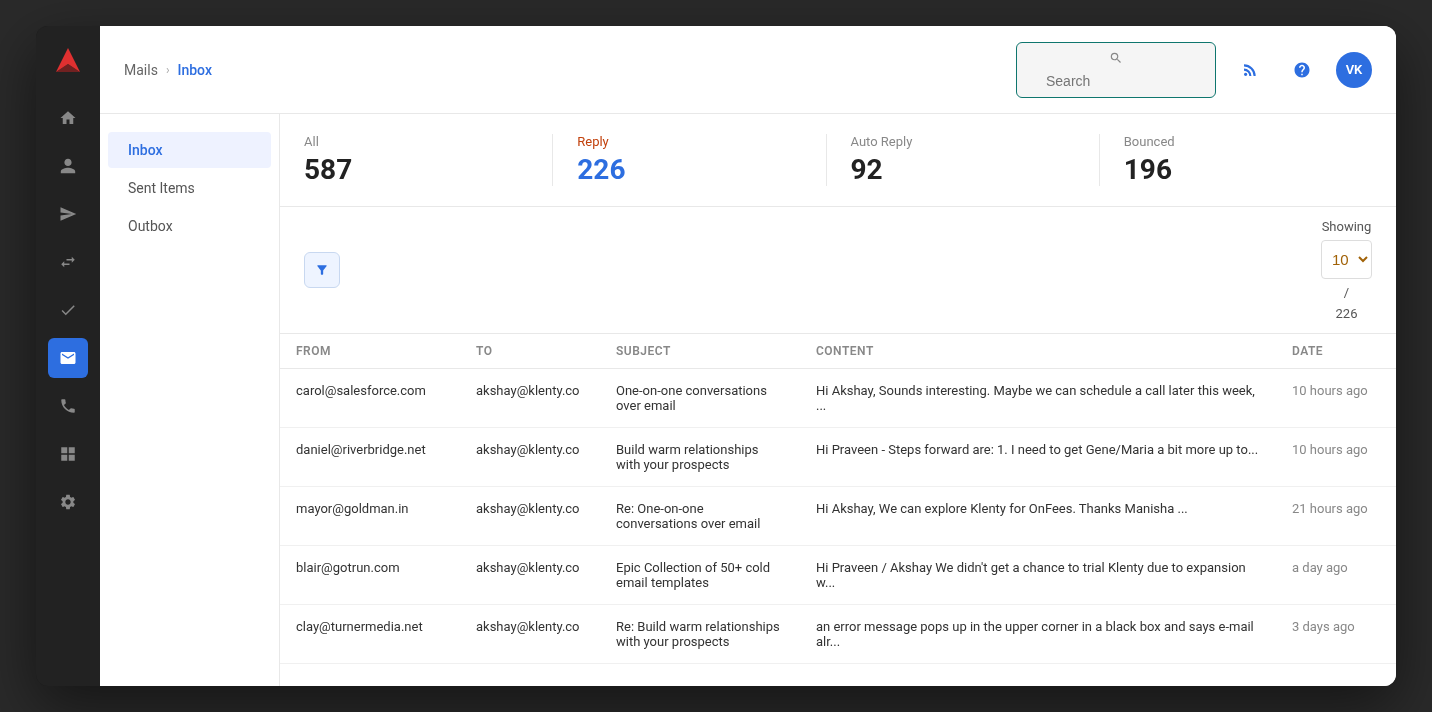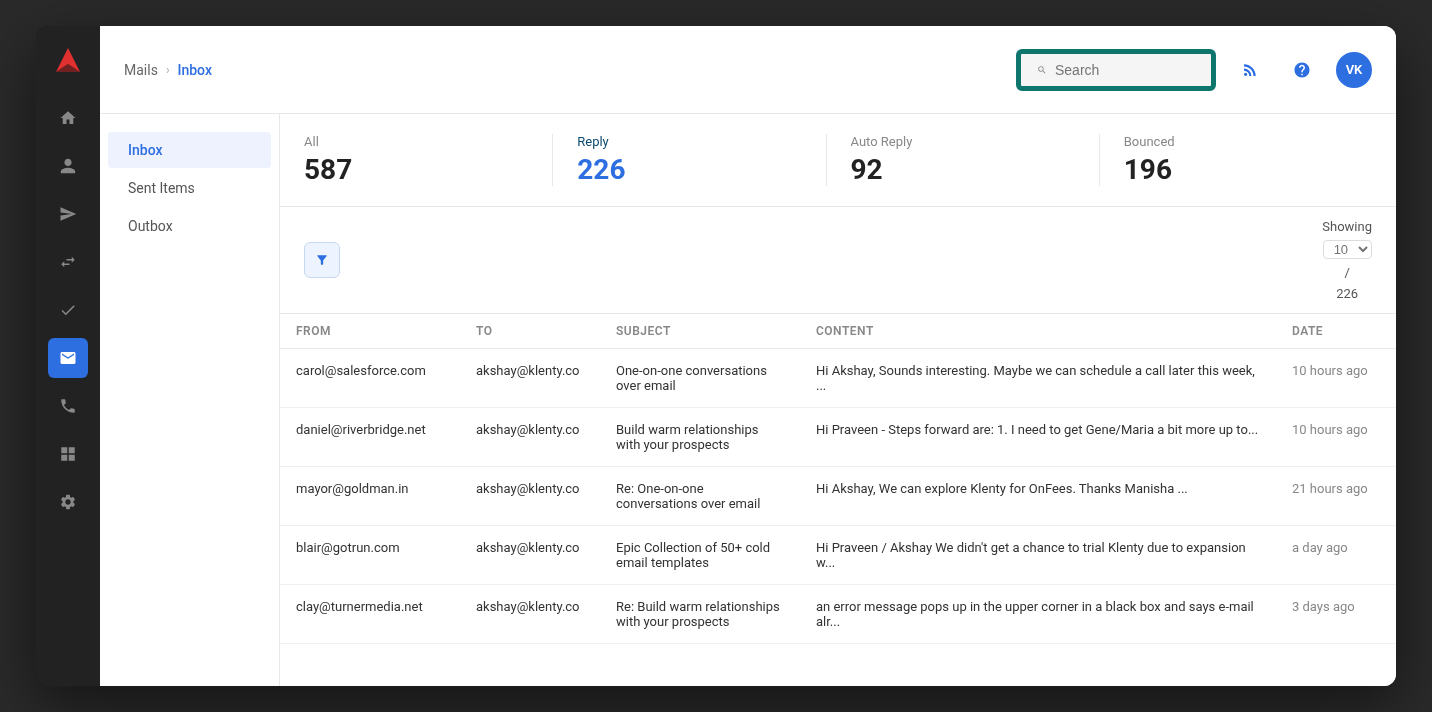--- a/index.html
+++ b/index.html
@@ -94,24 +94,25 @@
     .header-right {
       display: flex;
       align-items: center;
       gap: 16px;
     }
     .search-bar {
       display: flex;
       align-items: center;
       gap: 8px;
       background: #f5f5f5;
-      border: 5px solid #0f766e;
+      border: 1px solid #0f766e;
       border-radius: 6px;
       padding: 8px 16px;
       width: 200px;
+      flex-direction: column;
     }
     .search-bar input {
       border: none;
       background: transparent;
       outline: none;
       font-size: 14px;
       color: #666;
       width: 140px;
     }
     .header-btn {
@@ -189,21 +190,21 @@
       margin-right: 24px;
     }
     .stat-item:last-child {
       border-right: none;
       margin-right: 0;
     }
     .stat-label {
       font-size: 13px;
       color: #888;
     }
-    .stat-label.blue { color: #0c4a6e; }
+    .stat-label.blue { color: #c2410c; }
     .stat-value {
       font-size: 28px;
       font-weight: 700;
       color: #222;
     }
     .stat-value.blue { color: #2d6ee0; }
     
     .toolbar {
       display: flex;
       align-items: center;
@@ -228,23 +229,23 @@
       font-size: 13px;
       color: #555;
       display: flex;
       align-items: center;
       gap: 6px;
       flex-direction: column;
     }
     .page-select {
       border: 1px solid #ddd;
       border-radius: 4px;
-      padding: 0 6px;
-      font-size: 13px;
-      color: #737373;
+      padding: 9px 6px;
+      font-size: 15px;
+      color: #a16207;
       background: #fff;
     }
     
     .email-table {
       flex: 1;
       overflow-y: auto;
     }
     table {
       width: 100%;
       border-collapse: collapse;

